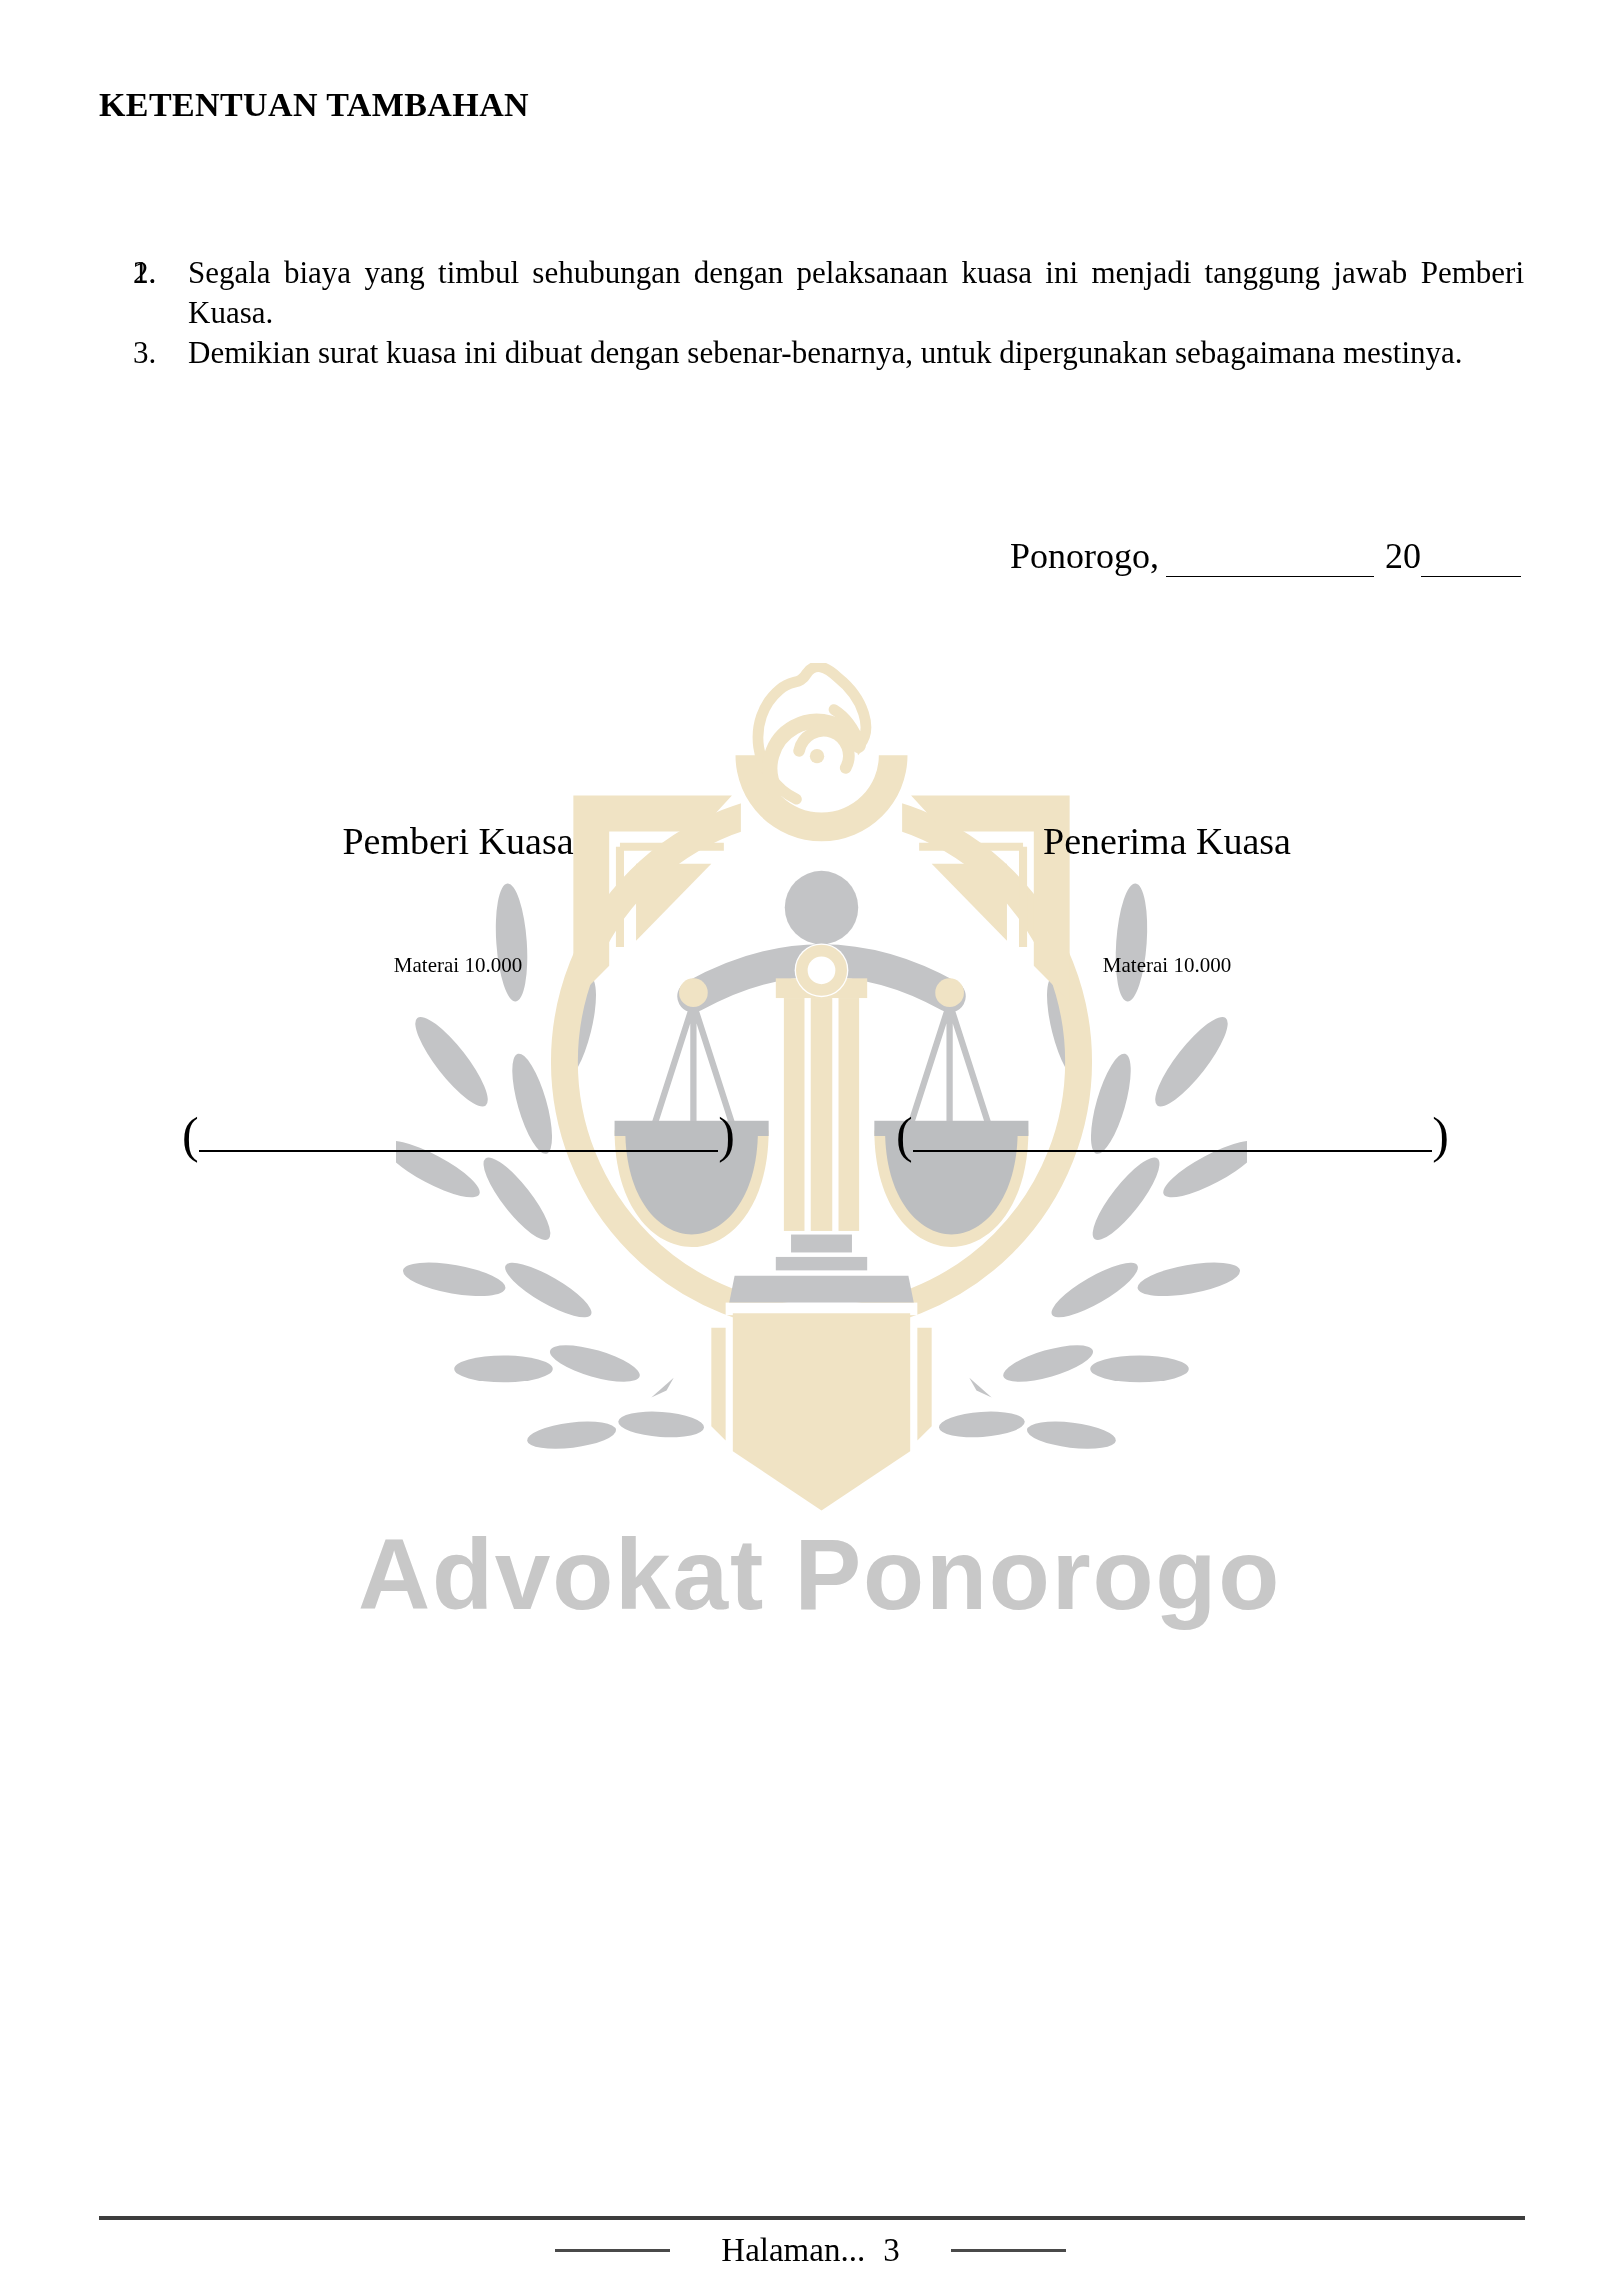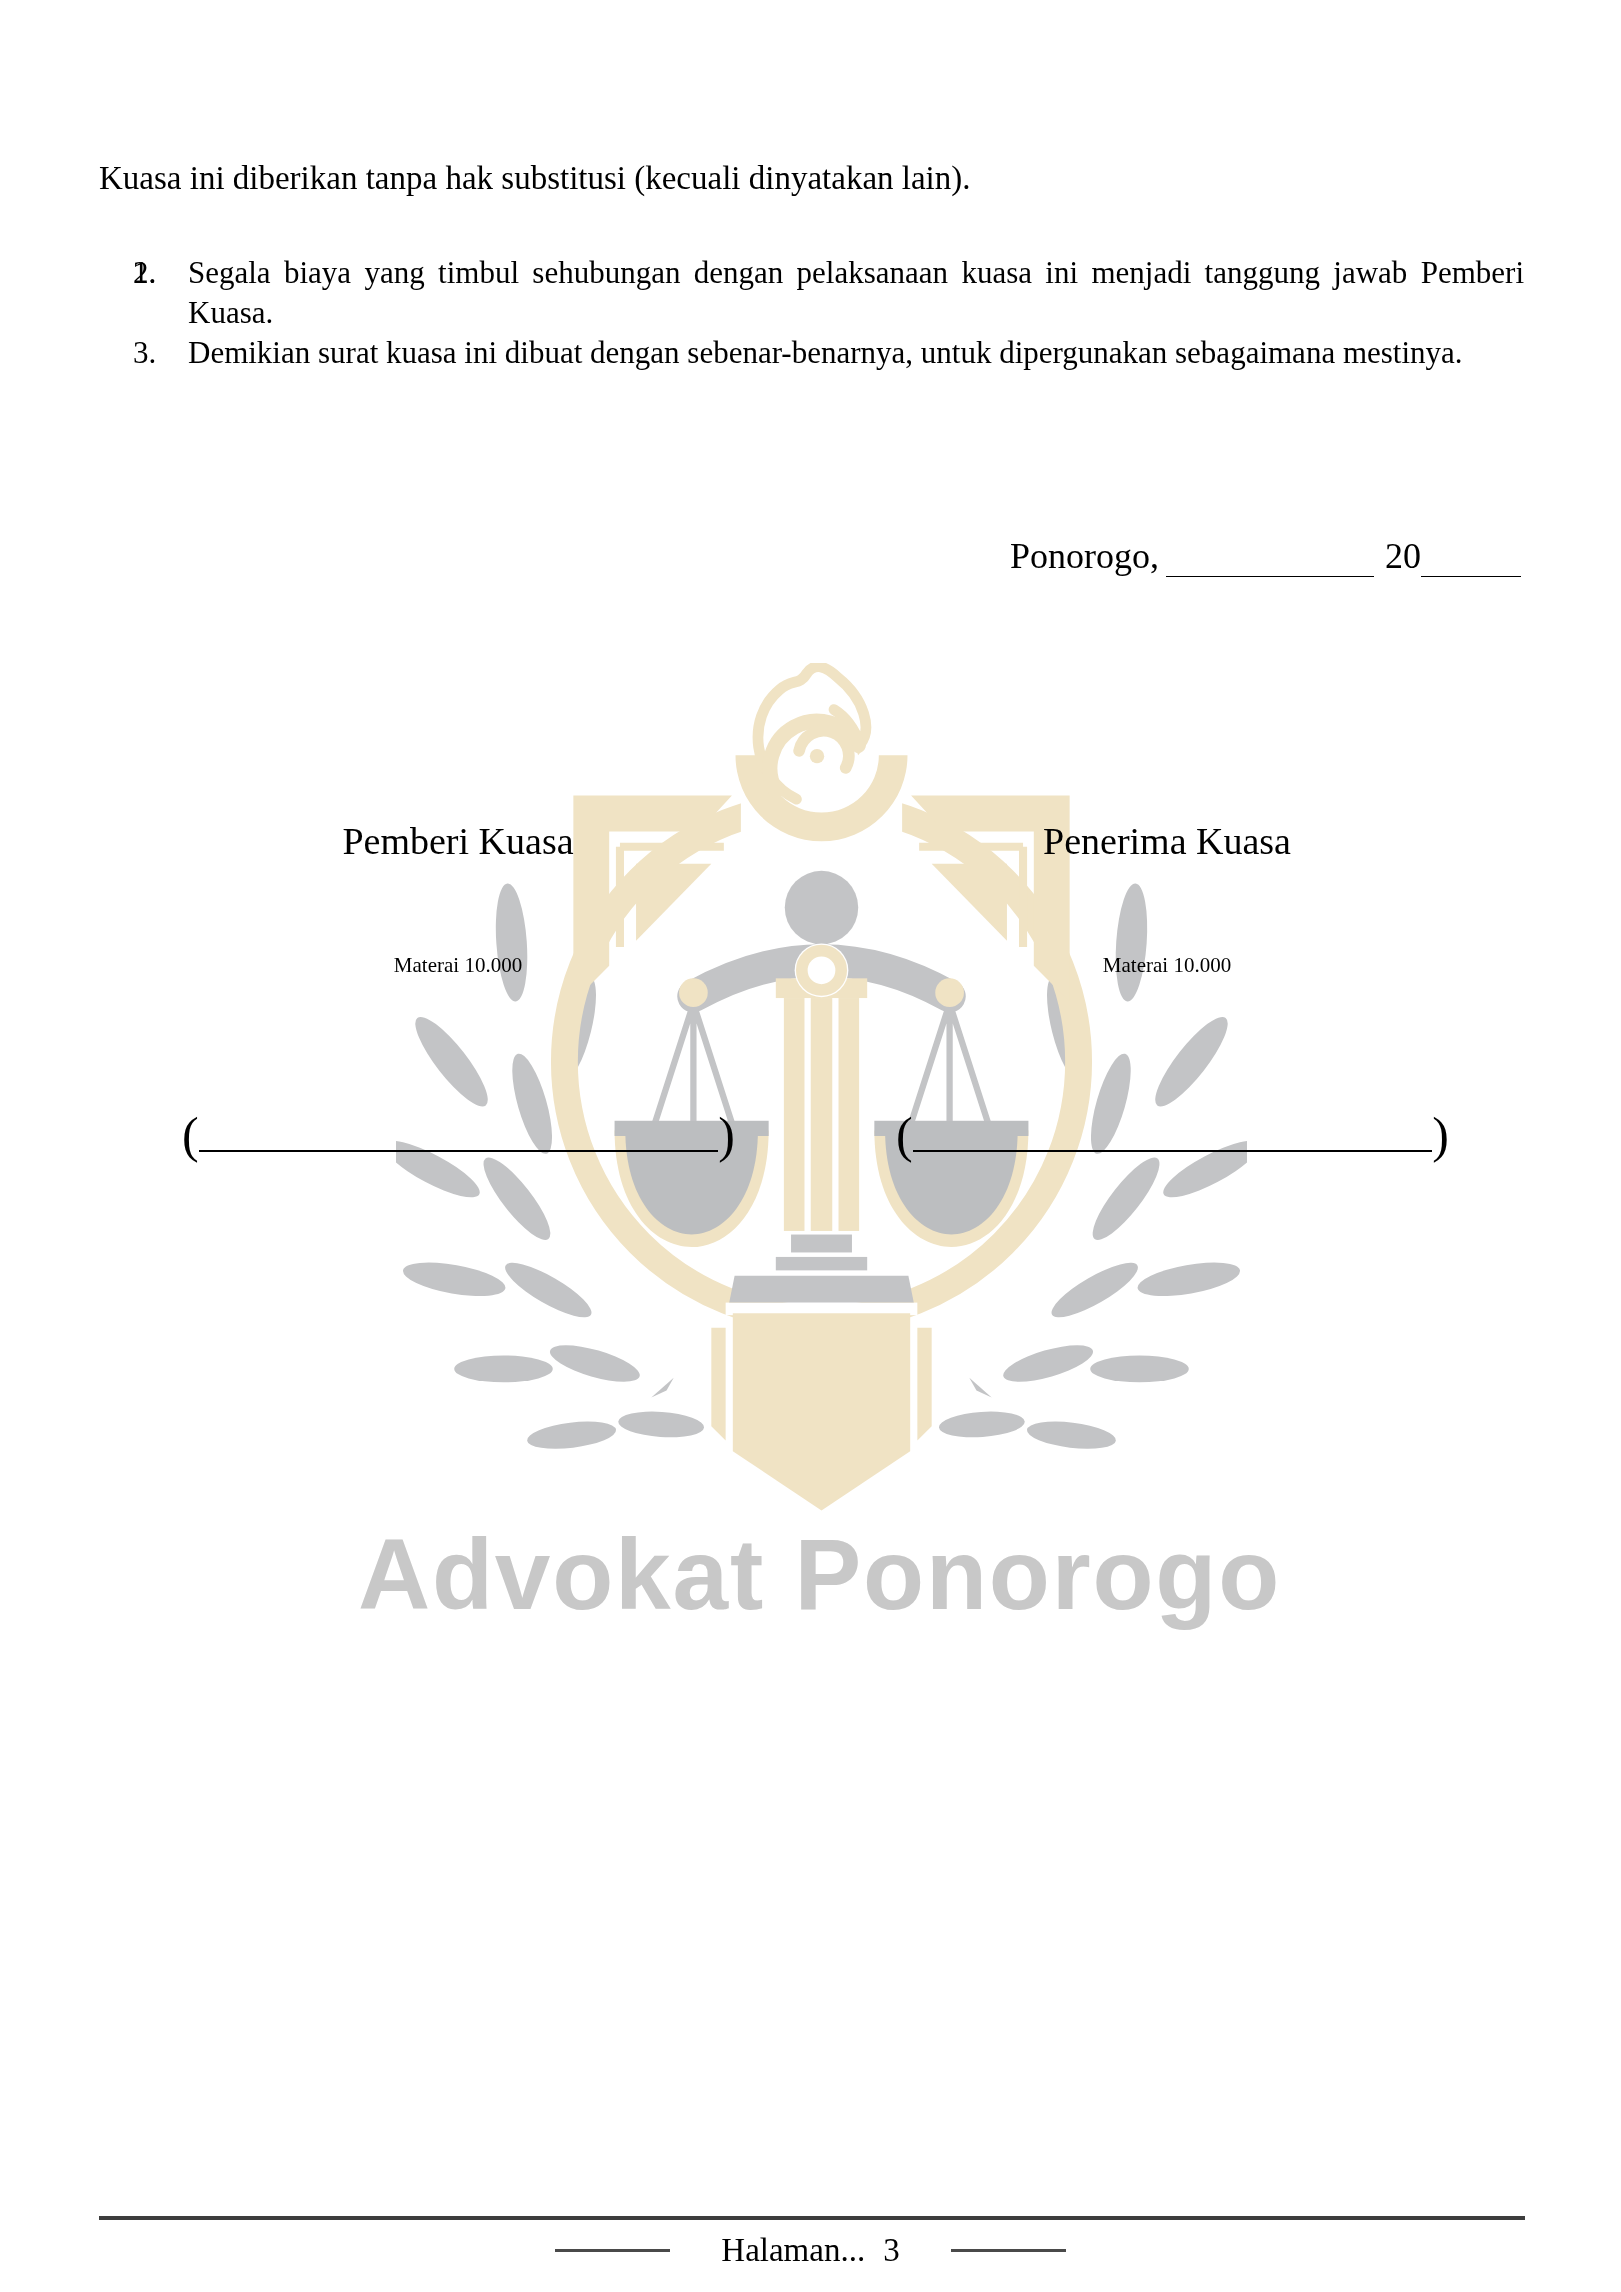--- a/index.html
+++ b/index.html
@@ -180,22 +180,22 @@
 
     <g fill="#f0e3c4">
       <path d="M 352,742 L 368,742 L 368,868 L 352,852 Z"></path>
       <path d="M 582,742 L 598,742 L 598,852 L 582,868 Z"></path>
       <path d="M 376,726 L 574,726 L 574,880 L 475,946 L 376,880 Z"></path>
     </g>
   </svg>
 
   <div class="watermark-text">Advokat Ponorogo</div>
 
-
-  <div class="intro">Kuasa ini diberikan tanpa hak substitusi (kecuali dinyatakan lain).</div>
+  <div class="heading">KETENTUAN TAMBAHAN</div>
+
 
   <div class="olist">
     <div class="list-item">
       <span class="num">1.</span>
     </div>
     <div class="list-item">
       <span class="num">2.</span>
       <div class="txt">Segala biaya yang timbul sehubungan dengan pelaksanaan kuasa ini menjadi tanggung jawab Pemberi Kuasa.</div>
     </div>
     <div class="list-item">

